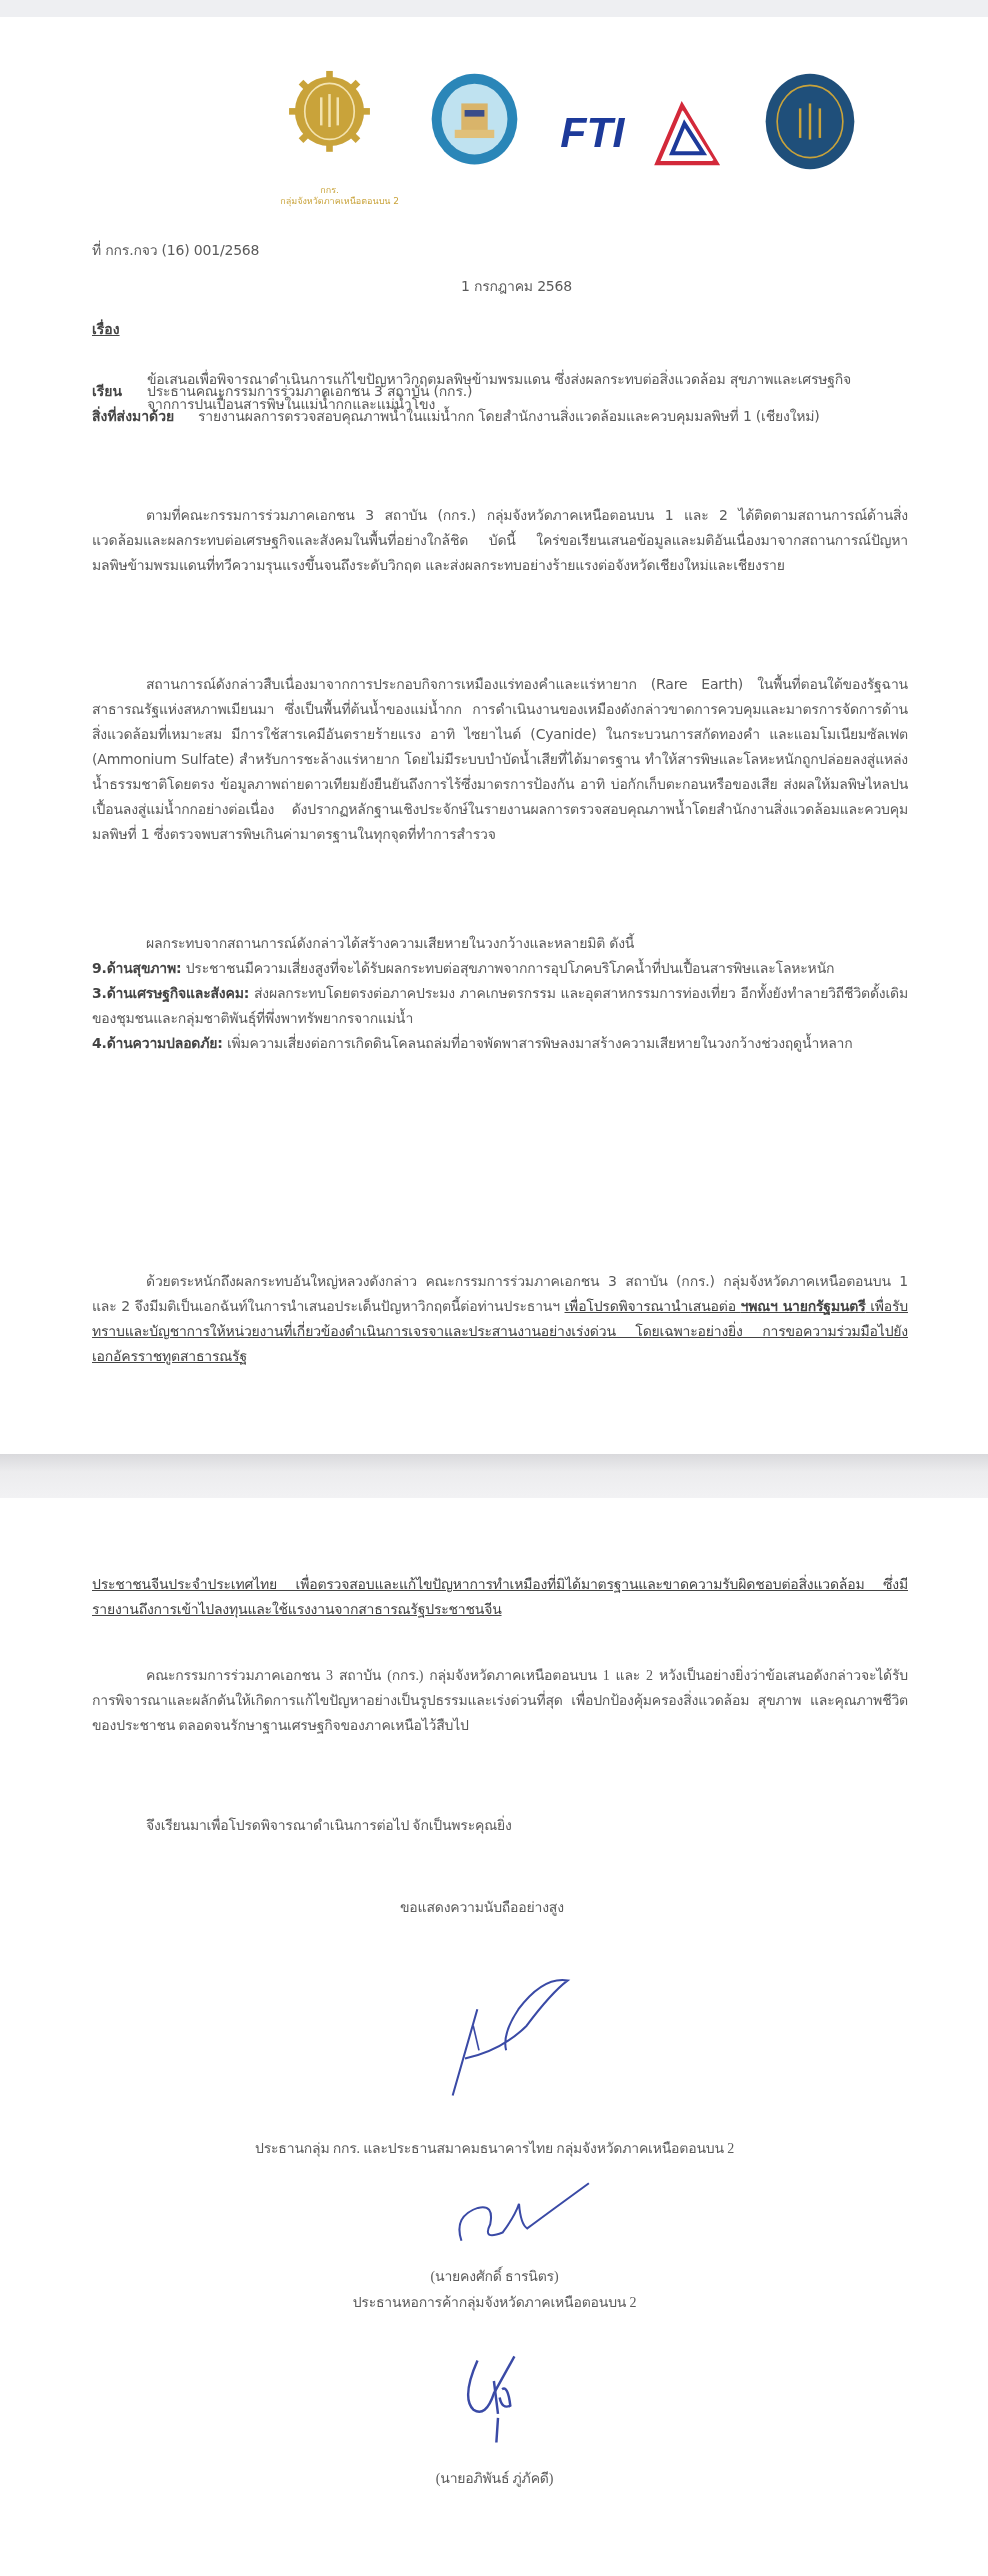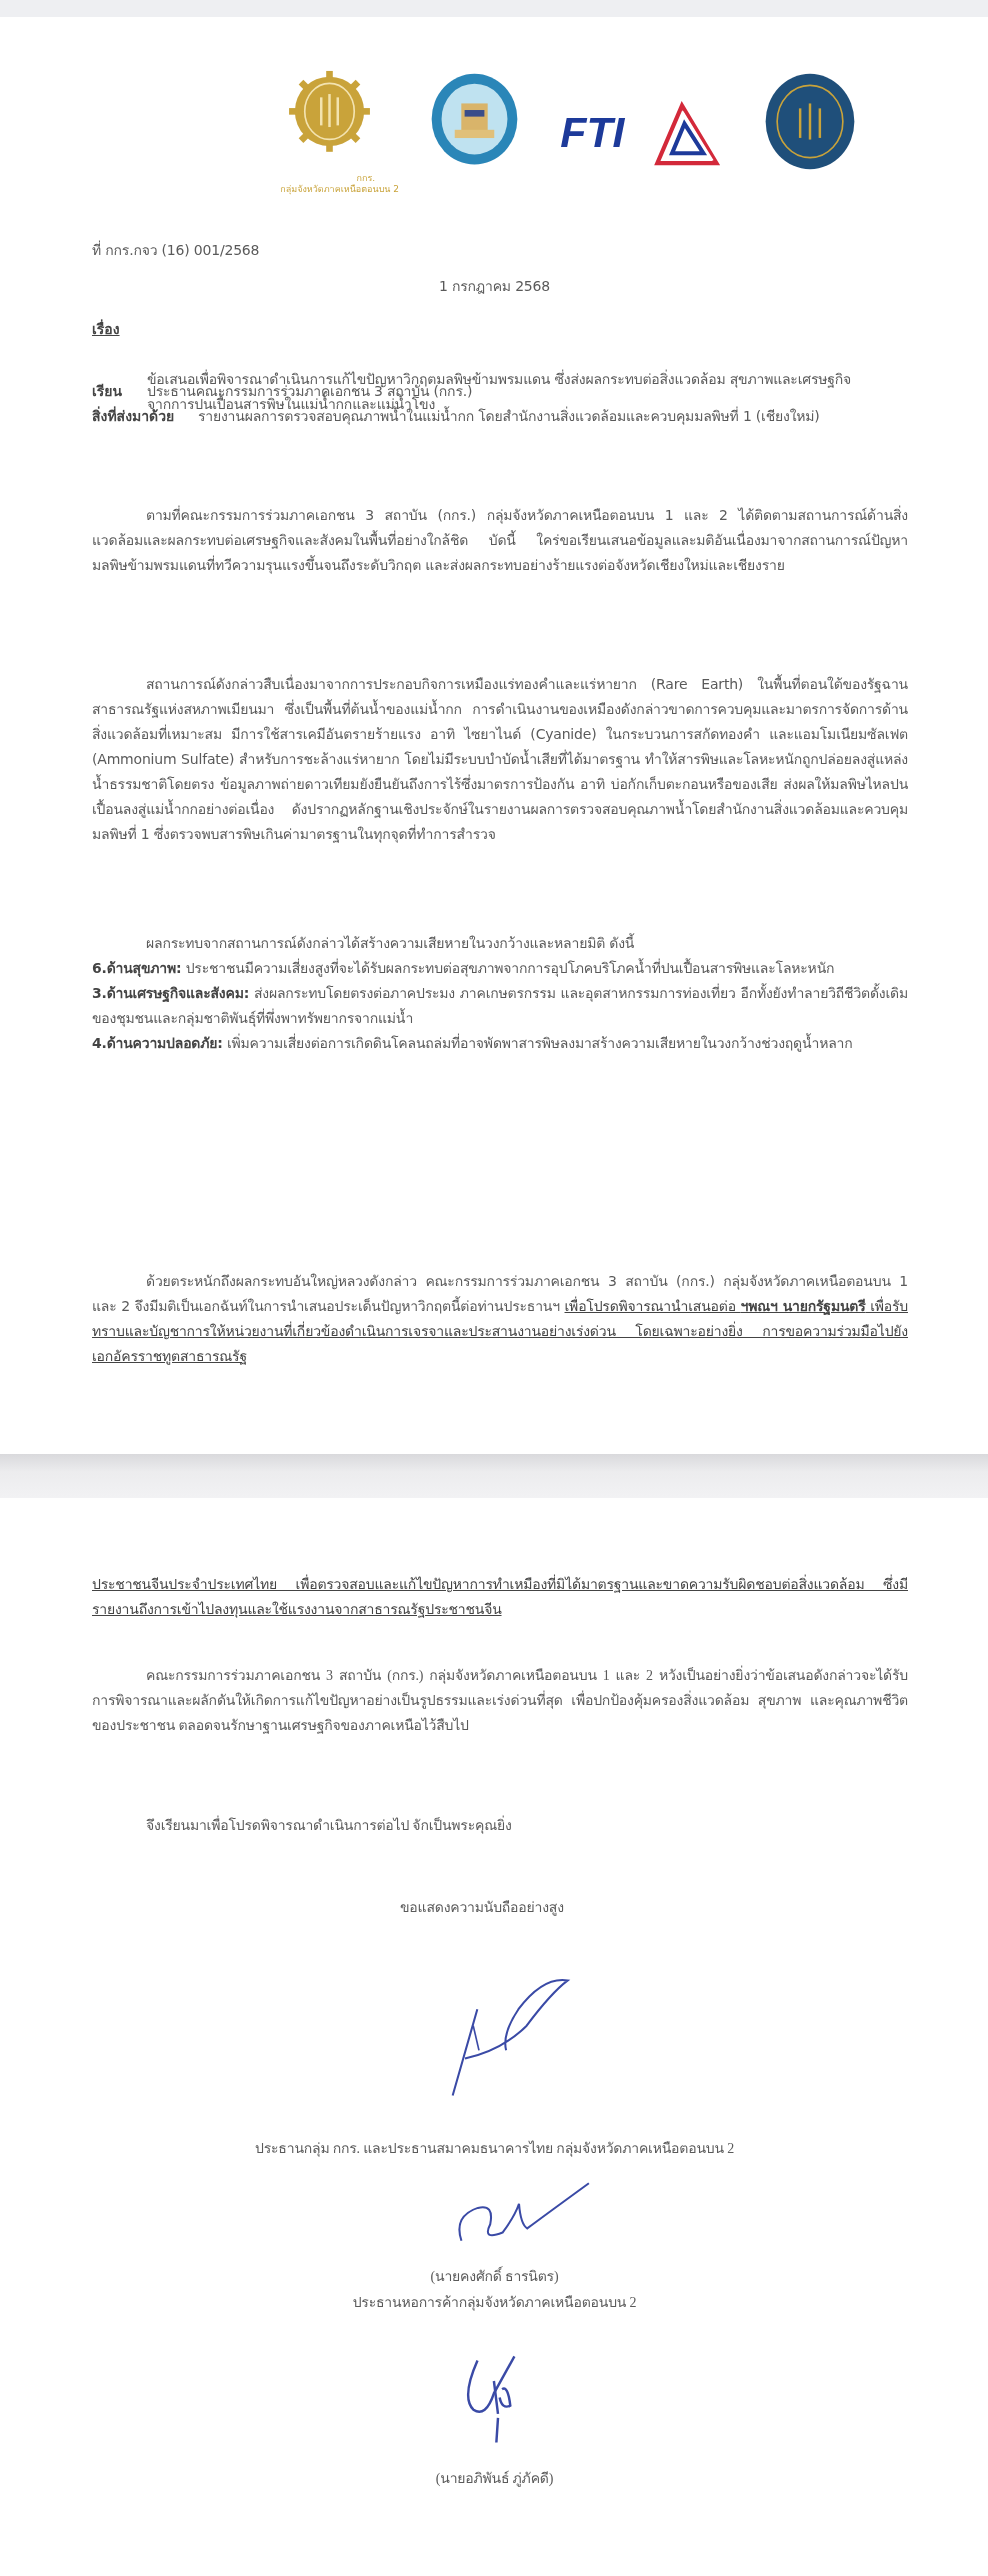--- a/index.html
+++ b/index.html
@@ -43,21 +43,21 @@
               <rect x="82" y="82" width="8" height="10" transform="rotate(-45 86 87)"></rect>
           </g>
         </g>
         <ellipse cx="55" cy="55" rx="30" ry="34" fill="none" stroke="#f3e3b0" stroke-width="2"></ellipse>
         <g stroke="#f3e3b0" stroke-width="3">
             <line x1="45" y1="38" x2="45" y2="72"></line>
             <line x1="55" y1="34" x2="55" y2="74"></line>
             <line x1="65" y1="38" x2="65" y2="72"></line>
           </g>
       </svg>
-      <div style="text-align:right;font-size:9px;color:#c9a33a;line-height:11.5px;margin-top:5px;">กกร.</div>
+      <div style="text-align:center;font-size:9px;color:#c9a33a;line-height:11.5px;margin-top:17px;">กกร.</div>
       <div style="text-align:right;font-size:9px;color:#c9a33a;line-height:11.5px;white-space:nowrap;margin-left:-25px;width:140px;">กลุ่มจังหวัดภาคเหนือตอนบน 2</div>
     </div>
 
     <div class="logo" style="left:150px;top:6.6px;">
       <svg width="89" height="95" viewBox="0 0 108 115">
         <ellipse cx="54" cy="57" rx="52" ry="55" fill="#2a86b8"></ellipse>
         <ellipse cx="54" cy="57" rx="40" ry="43" fill="#bfe2f0"></ellipse>
         <rect x="38" y="38" width="32" height="38" fill="#d9b46a"></rect>
         <rect x="42" y="46" width="24" height="8" fill="#3a4d8a"></rect>
         <rect x="30" y="70" width="48" height="10" fill="#e0c07a"></rect>
@@ -82,37 +82,37 @@
         <g stroke="#c9a33a" stroke-width="3">
             <line x1="44" y1="44" x2="44" y2="80"></line>
             <line x1="56" y1="38" x2="56" y2="82"></line>
             <line x1="68" y1="44" x2="68" y2="80"></line>
           </g>
       </svg>
     </div>
   </div>
 
   <div class="txt" style="left:92px;top:221px;">ที่ กกร.กจว (16) 001/2568</div>
-  <div class="txt" style="left:439px;top:257px;">1 กรกฎาคม 2568</div>
+  <div class="txt" style="left:461px;top:257px;">1 กรกฎาคม 2568</div>
 
   <div class="lbl" style="left:92px;top:300px;line-height:25px;text-decoration:underline;">เรื่อง</div>
   <div class="txt" style="left:147px;top:313px;width:717px;margin-top:37px;">ข้อเสนอเพื่อพิจารณาดำเนินการแก้ไขปัญหาวิกฤตมลพิษข้ามพรมแดน ซึ่งส่งผลกระทบต่อสิ่งแวดล้อม สุขภาพและเศรษฐกิจ จากการปนเปื้อนสารพิษในแม่น้ำกกและแม่น้ำโขง</div>
 
   <div class="lbl" style="left:92px;top:362px;line-height:25px;">เรียน</div>
   <div class="txt" style="left:147px;top:362px;">ประธานคณะกรรมการร่วมภาคเอกชน 3 สถาบัน (กกร.)</div>
 
   <div class="lbl" style="left:92px;top:387px;line-height:25px;">สิ่งที่ส่งมาด้วย</div>
   <div class="txt" style="left:198px;top:387px;width:659px;">รายงานผลการตรวจสอบคุณภาพน้ำในแม่น้ำกก โดยสำนักงานสิ่งแวดล้อมและควบคุมมลพิษที่ 1 (เชียงใหม่)</div>
 
   <div class="txt para indent" style="top:486px;">ตามที่คณะกรรมการร่วมภาคเอกชน 3 สถาบัน (กกร.) กลุ่มจังหวัดภาคเหนือตอนบน 1 และ 2 ได้ติดตามสถานการณ์ด้านสิ่งแวดล้อมและผลกระทบต่อเศรษฐกิจและสังคมในพื้นที่อย่างใกล้ชิด บัดนี้ ใคร่ขอเรียนเสนอข้อมูลและมติอันเนื่องมาจากสถานการณ์ปัญหามลพิษข้ามพรมแดนที่ทวีความรุนแรงขึ้นจนถึงระดับวิกฤต และส่งผลกระทบอย่างร้ายแรงต่อจังหวัดเชียงใหม่และเชียงราย</div>
   <div class="txt para indent" style="top:655px;">สถานการณ์ดังกล่าวสืบเนื่องมาจากการประกอบกิจการเหมืองแร่ทองคำและแร่หายาก (Rare Earth) ในพื้นที่ตอนใต้ของรัฐฉาน สาธารณรัฐแห่งสหภาพเมียนมา ซึ่งเป็นพื้นที่ต้นน้ำของแม่น้ำกก การดำเนินงานของเหมืองดังกล่าวขาดการควบคุมและมาตรการจัดการด้านสิ่งแวดล้อมที่เหมาะสม มีการใช้สารเคมีอันตรายร้ายแรง อาทิ ไซยาไนด์ (Cyanide) ในกระบวนการสกัดทองคำ และแอมโมเนียมซัลเฟต (Ammonium Sulfate) สำหรับการชะล้างแร่หายาก โดยไม่มีระบบบำบัดน้ำเสียที่ได้มาตรฐาน ทำให้สารพิษและโลหะหนักถูกปล่อยลงสู่แหล่งน้ำธรรมชาติโดยตรง ข้อมูลภาพถ่ายดาวเทียมยังยืนยันถึงการไร้ซึ่งมาตรการป้องกัน อาทิ บ่อกักเก็บตะกอนหรือของเสีย ส่งผลให้มลพิษไหลปนเปื้อนลงสู่แม่น้ำกกอย่างต่อเนื่อง ดังปรากฏหลักฐานเชิงประจักษ์ในรายงานผลการตรวจสอบคุณภาพน้ำโดยสำนักงานสิ่งแวดล้อมและควบคุมมลพิษที่ 1 ซึ่งตรวจพบสารพิษเกินค่ามาตรฐานในทุกจุดที่ทำการสำรวจ</div>
 
   <div class="txt para indent" style="top:914px;">ผลกระทบจากสถานการณ์ดังกล่าวได้สร้างความเสียหายในวงกว้างและหลายมิติ ดังนี้</div>
   <div class="txt para" style="top:939px;">
-    <div><span class="b">6.ด้านสุขภาพ:</span><span> ประชาชนมีความเสี่ยงสูงที่จะได้รับผลกระทบต่อสุขภาพจากการอุปโภคบริโภคน้ำที่ปนเปื้อนสารพิษและโลหะหนัก</span></div>
+    <div><span class="b">9.ด้านสุขภาพ:</span><span> ประชาชนมีความเสี่ยงสูงที่จะได้รับผลกระทบต่อสุขภาพจากการอุปโภคบริโภคน้ำที่ปนเปื้อนสารพิษและโลหะหนัก</span></div>
     <div><span class="b">3.ด้านเศรษฐกิจและสังคม:</span><span> ส่งผลกระทบโดยตรงต่อภาคประมง ภาคเกษตรกรรม และอุตสาหกรรมการท่องเที่ยว อีกทั้งยังทำลายวิถีชีวิตดั้งเดิมของชุมชนและกลุ่มชาติพันธุ์ที่พึ่งพาทรัพยากรจากแม่น้ำ</span></div>
     <div><span class="b">4.ด้านความปลอดภัย:</span><span> เพิ่มความเสี่ยงต่อการเกิดดินโคลนถล่มที่อาจพัดพาสารพิษลงมาสร้างความเสียหายในวงกว้างช่วงฤดูน้ำหลาก</span></div>
   </div>
 
   <div class="txt para indent" style="top:1252px;">
     <span>ด้วยตระหนักถึงผลกระทบอันใหญ่หลวงดังกล่าว คณะกรรมการร่วมภาคเอกชน 3 สถาบัน (กกร.) กลุ่มจังหวัดภาคเหนือตอนบน 1 และ 2 จึงมีมติเป็นเอกฉันท์ในการนำเสนอประเด็นปัญหาวิกฤตนี้ต่อท่านประธานฯ </span><span class="u">เพื่อโปรดพิจารณานำเสนอต่อ </span><span class="u b">ฯพณฯ นายกรัฐมนตรี</span><span class="u"> เพื่อรับทราบและบัญชาการให้หน่วยงานที่เกี่ยวข้องดำเนินการเจรจาและประสานงานอย่างเร่งด่วน โดยเฉพาะอย่างยิ่ง การขอความร่วมมือไปยังเอกอัครราชทูตสาธารณรัฐ</span>
   </div>
 </div>
 
 <div class="sep"></div>

